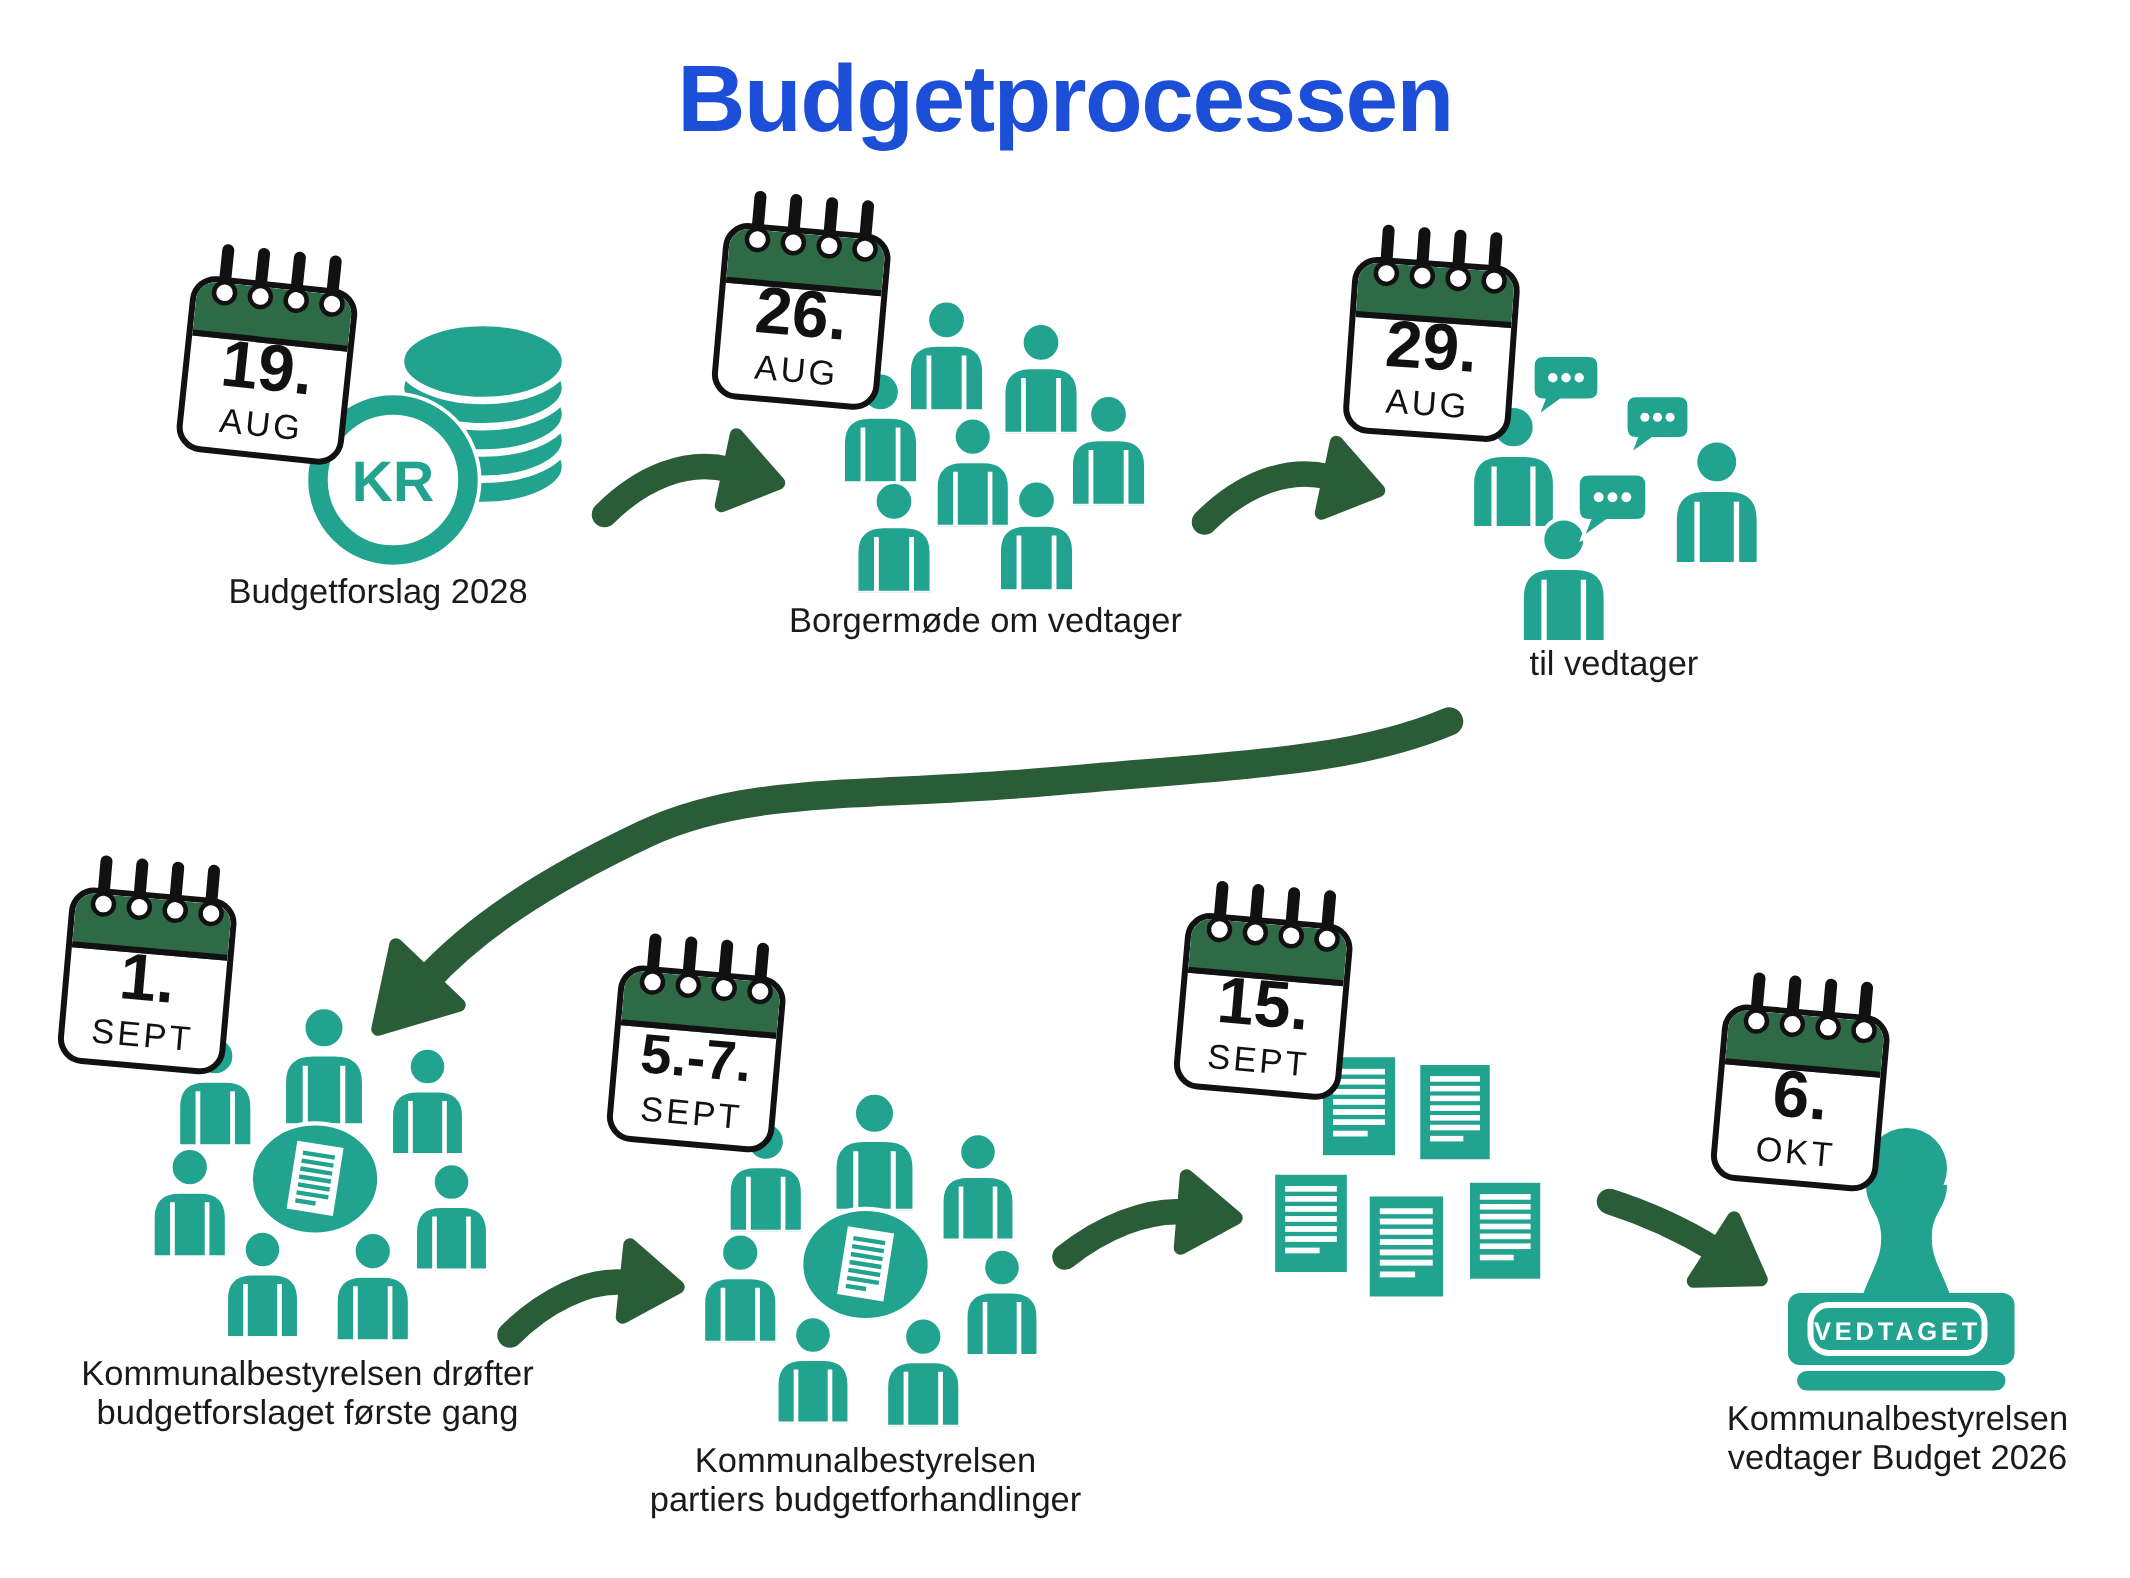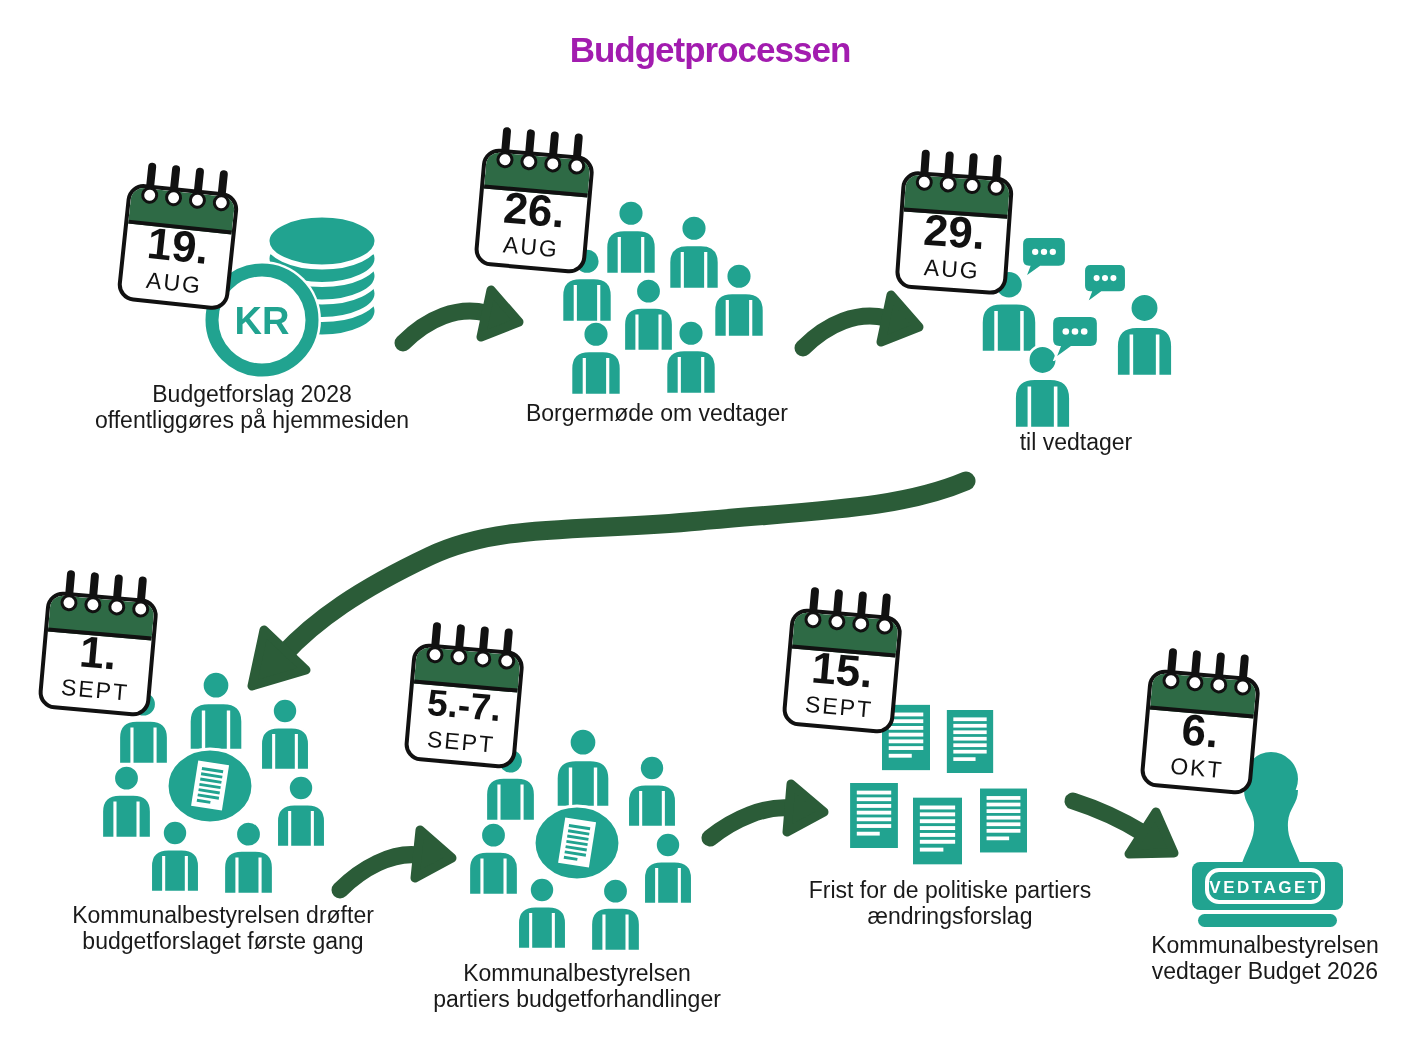--- a/index.html
+++ b/index.html
@@ -1,20 +1,20 @@
 <!DOCTYPE html>
 <html><head>
 <meta charset="utf-8">
 <style>
   html,body{margin:0;padding:0;background:#ffffff;}
   #canvas{position:relative;width:1420px;height:1052px;background:#fff;overflow:hidden;
           font-family:"Liberation Sans","DejaVu Sans",sans-serif;color:#1a1a1a;}
   
   .title{position:absolute;left:360px;top:30px;width:700px;text-align:center;
-         font-size:35px;font-weight:800;letter-spacing:-1px;color:#a21caf;}
+         font-size:63px;font-weight:800;letter-spacing:-1px;color:#1d4ed8;}
   
   .caption{position:absolute;text-align:center;font-size:23px;line-height:25.5px;color:#1a1a1a;}
   .caption span{display:block;}
   
   .calendar{position:absolute;width:114px;height:146px;}
   .cal-pin{position:absolute;top:2px;width:8px;height:32px;background:#111;border-radius:4px;}
   .cal-frame{position:absolute;top:24px;left:1px;width:112px;height:118px;background:#fff;
              border:4px solid #111;border-radius:17px;box-sizing:border-box;overflow:hidden;}
   .cal-header{height:33px;background:#2E6A45;border-bottom:4px solid #111;}
   .cal-hole{position:absolute;top:26px;width:17px;height:17px;background:#fff;border:3.5px solid #111;
@@ -280,39 +280,34 @@
     <div class="cal-hole" style="left:62.5px"></div>
       <div class="cal-hole" style="left:86.5px"></div>
     <div class="cal-date">6.</div>
     <div class="cal-month">OKT</div>
   </div>
 
   <div class="title">Budgetprocessen</div>
 
   <div class="caption" style="left:72px;top:382px;width:360px">
     <span>Budgetforslag 2028</span>
-    <span>offentliggøres på hjemmesiden</span>
   </div>
   <div class="caption" style="left:507px;top:401px;width:300px">
     <span>Borgermøde om vedtager</span>
     <span></span>
   </div>
   <div class="caption" style="left:926px;top:430px;width:300px">
     <span>til vedtager</span>
   </div>
-  <div class="caption" style="left:43px;top:903px;width:360px">
+  <div class="caption" style="left:25px;top:903px;width:360px">
     <span>Kommunalbestyrelsen drøfter</span>
     <span>budgetforslaget første gang</span>
   </div>
   <div class="caption" style="left:397px;top:961px;width:360px">
     <span>Kommunalbestyrelsen</span>
     <span>partiers budgetforhandlinger</span>
   </div>
-  <div class="caption" style="left:770px;top:878px;width:360px">
-    <span>Frist for de politiske partiers</span>
-    <span>ændringsforslag</span>
-  </div>
   <div class="caption" style="left:1085px;top:933px;width:360px">
     <span>Kommunalbestyrelsen</span>
     <span>vedtager Budget 2026</span>
   </div>
 
 </div>
 
 </body></html>

